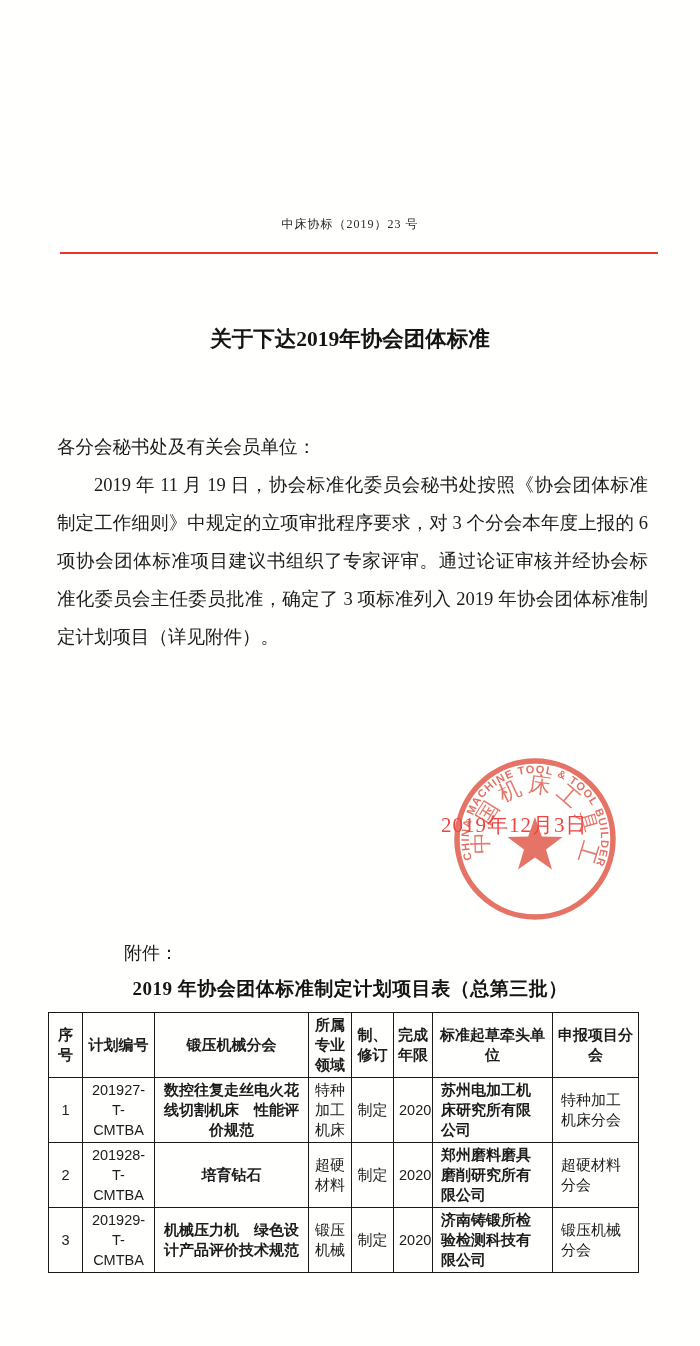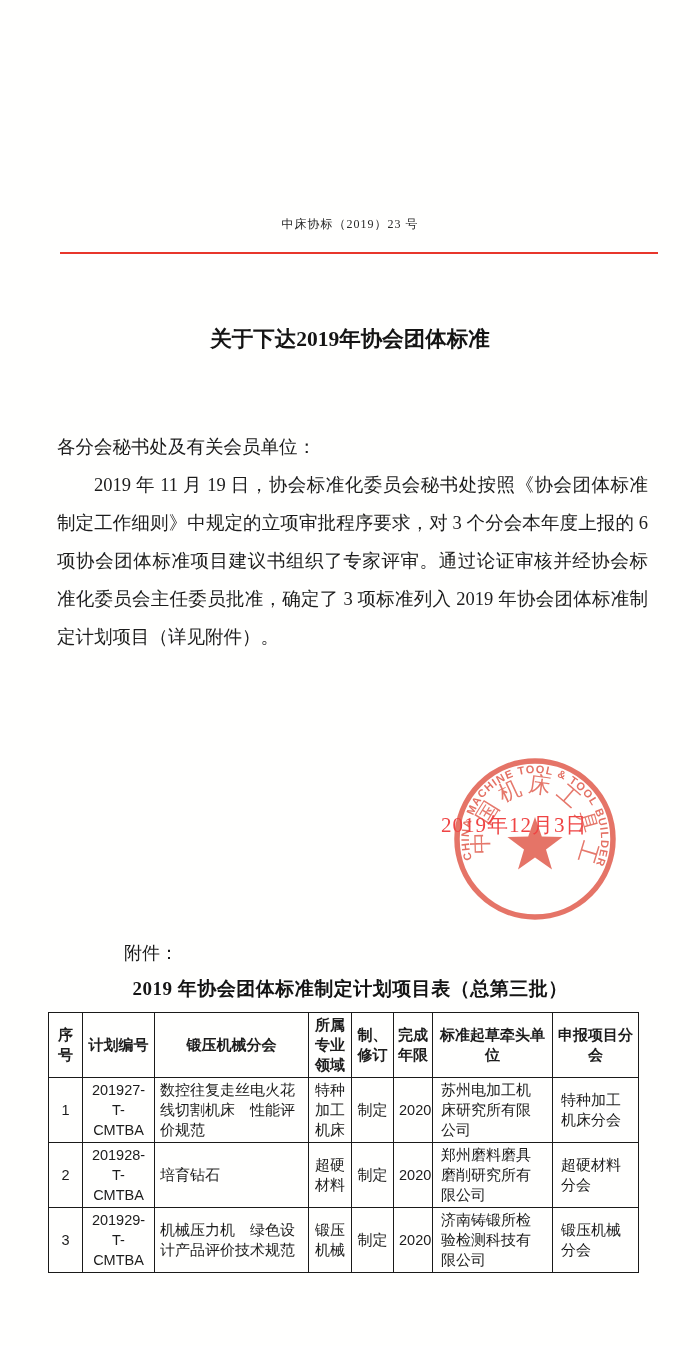--- a/index.html
+++ b/index.html
@@ -79,25 +79,25 @@
   }
   table.plan th{
     font-weight:bold;text-align:center;
     height:44px;padding:2px 2px;
   }
   table.plan tbody tr:nth-child(1){height:62px;}
   table.plan tbody tr:nth-child(2){height:58px;}
   table.plan tbody tr:nth-child(3){height:62px;}
   table.plan td.c0{text-align:center;font-family:"Liberation Sans",sans-serif;font-size:14.5px;}
   table.plan td.c1{text-align:center;font-family:"Liberation Sans",sans-serif;font-size:14.5px;word-break:break-word;}
-  table.plan td.c2{text-align:left;}
+  table.plan td.c2{text-align:center;font-weight:bold;}
   table.plan td.c3{text-align:center;padding:2px 6px;}
   table.plan td.c4{text-align:center;}
   table.plan td.c5{text-align:center;font-family:"Liberation Sans",sans-serif;font-size:14.5px;}
-  table.plan td.c6{text-align:left;padding:2px 8px;}
+  table.plan td.c6{text-align:left;padding:2px 8px;font-weight:bold;}
   table.plan td.c7{text-align:left;padding:2px 8px;}
   .seal text{font-family:"Liberation Sans",sans-serif;}
   .seal .cn-arc{font-family:"Liberation Serif","DejaVu Serif",serif;}
 </style>
 </head>
 <body>
 
 <div class="page">
 
 

